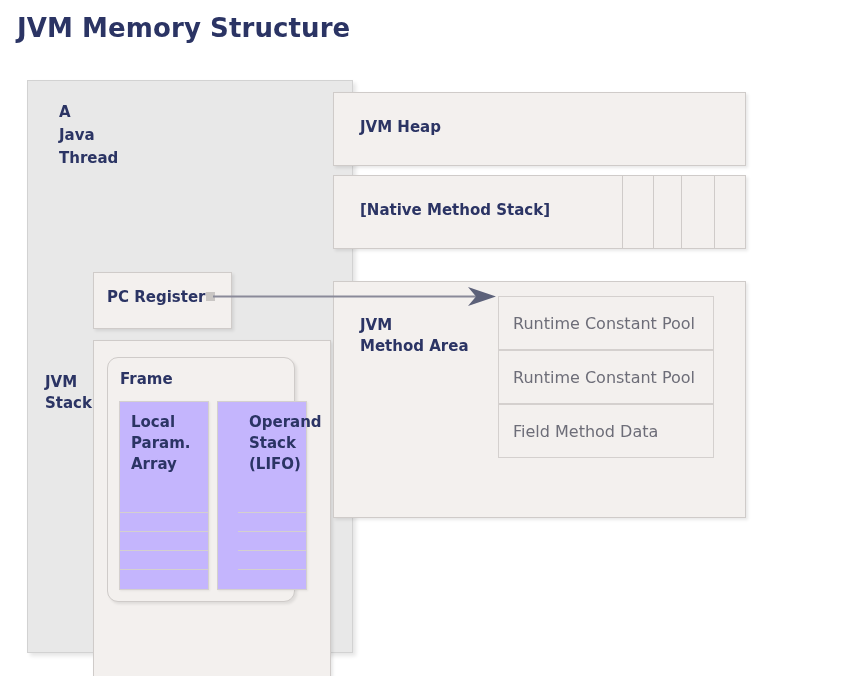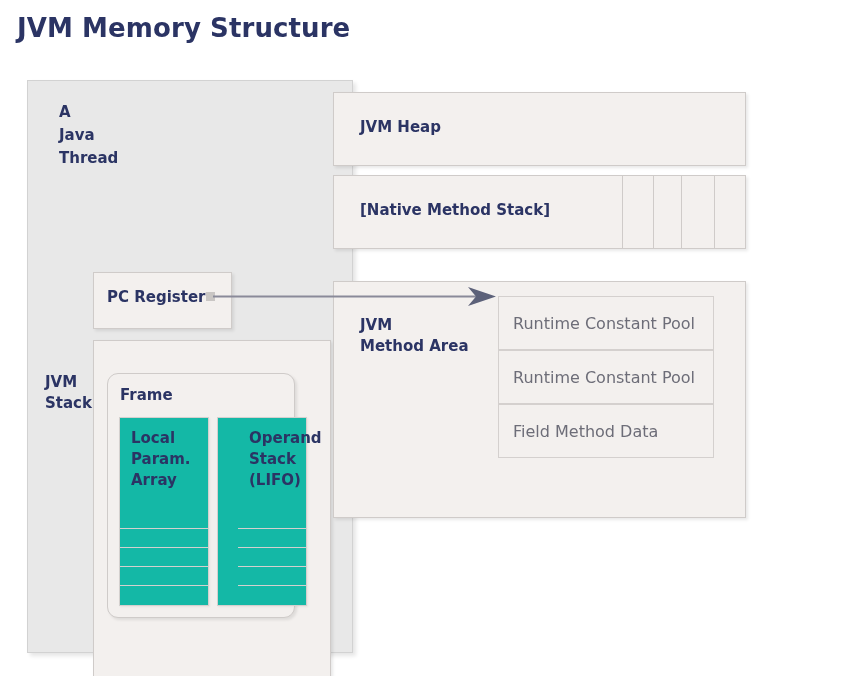--- a/index.html
+++ b/index.html
@@ -89,37 +89,37 @@
     height: 375px;
   }
   #jvm-stack-label {
     left: 17px;
     top: 291px;
   }
 
   
   #frame-box {
     left: 79px;
-    top: 292px;
+    top: 276px;
     width: 188px;
     height: 245px;
     border-radius: 11px;
   }
   #frame-label {
     left: 12px;
     top: 11px;
   }
 
   
   .frame-col {
     position: absolute;
     box-sizing: border-box;
     top: 43px;
     width: 90px;
-    background: #14b8a6;
+    background: #c4b5fd;
     border: 1px solid #d4d0ce;
     box-shadow: 1px 1px 2px rgba(0,0,0,0.06);
   }
   #frame-col-left  { left: 11px; }
   #frame-col-right { left: 109px; padding-left: 20px; }
   .frame-cell {
     box-sizing: border-box;
     border-bottom: 1px solid #d4d0ce;
   }
   .frame-cell:last-child { border-bottom: none; }

